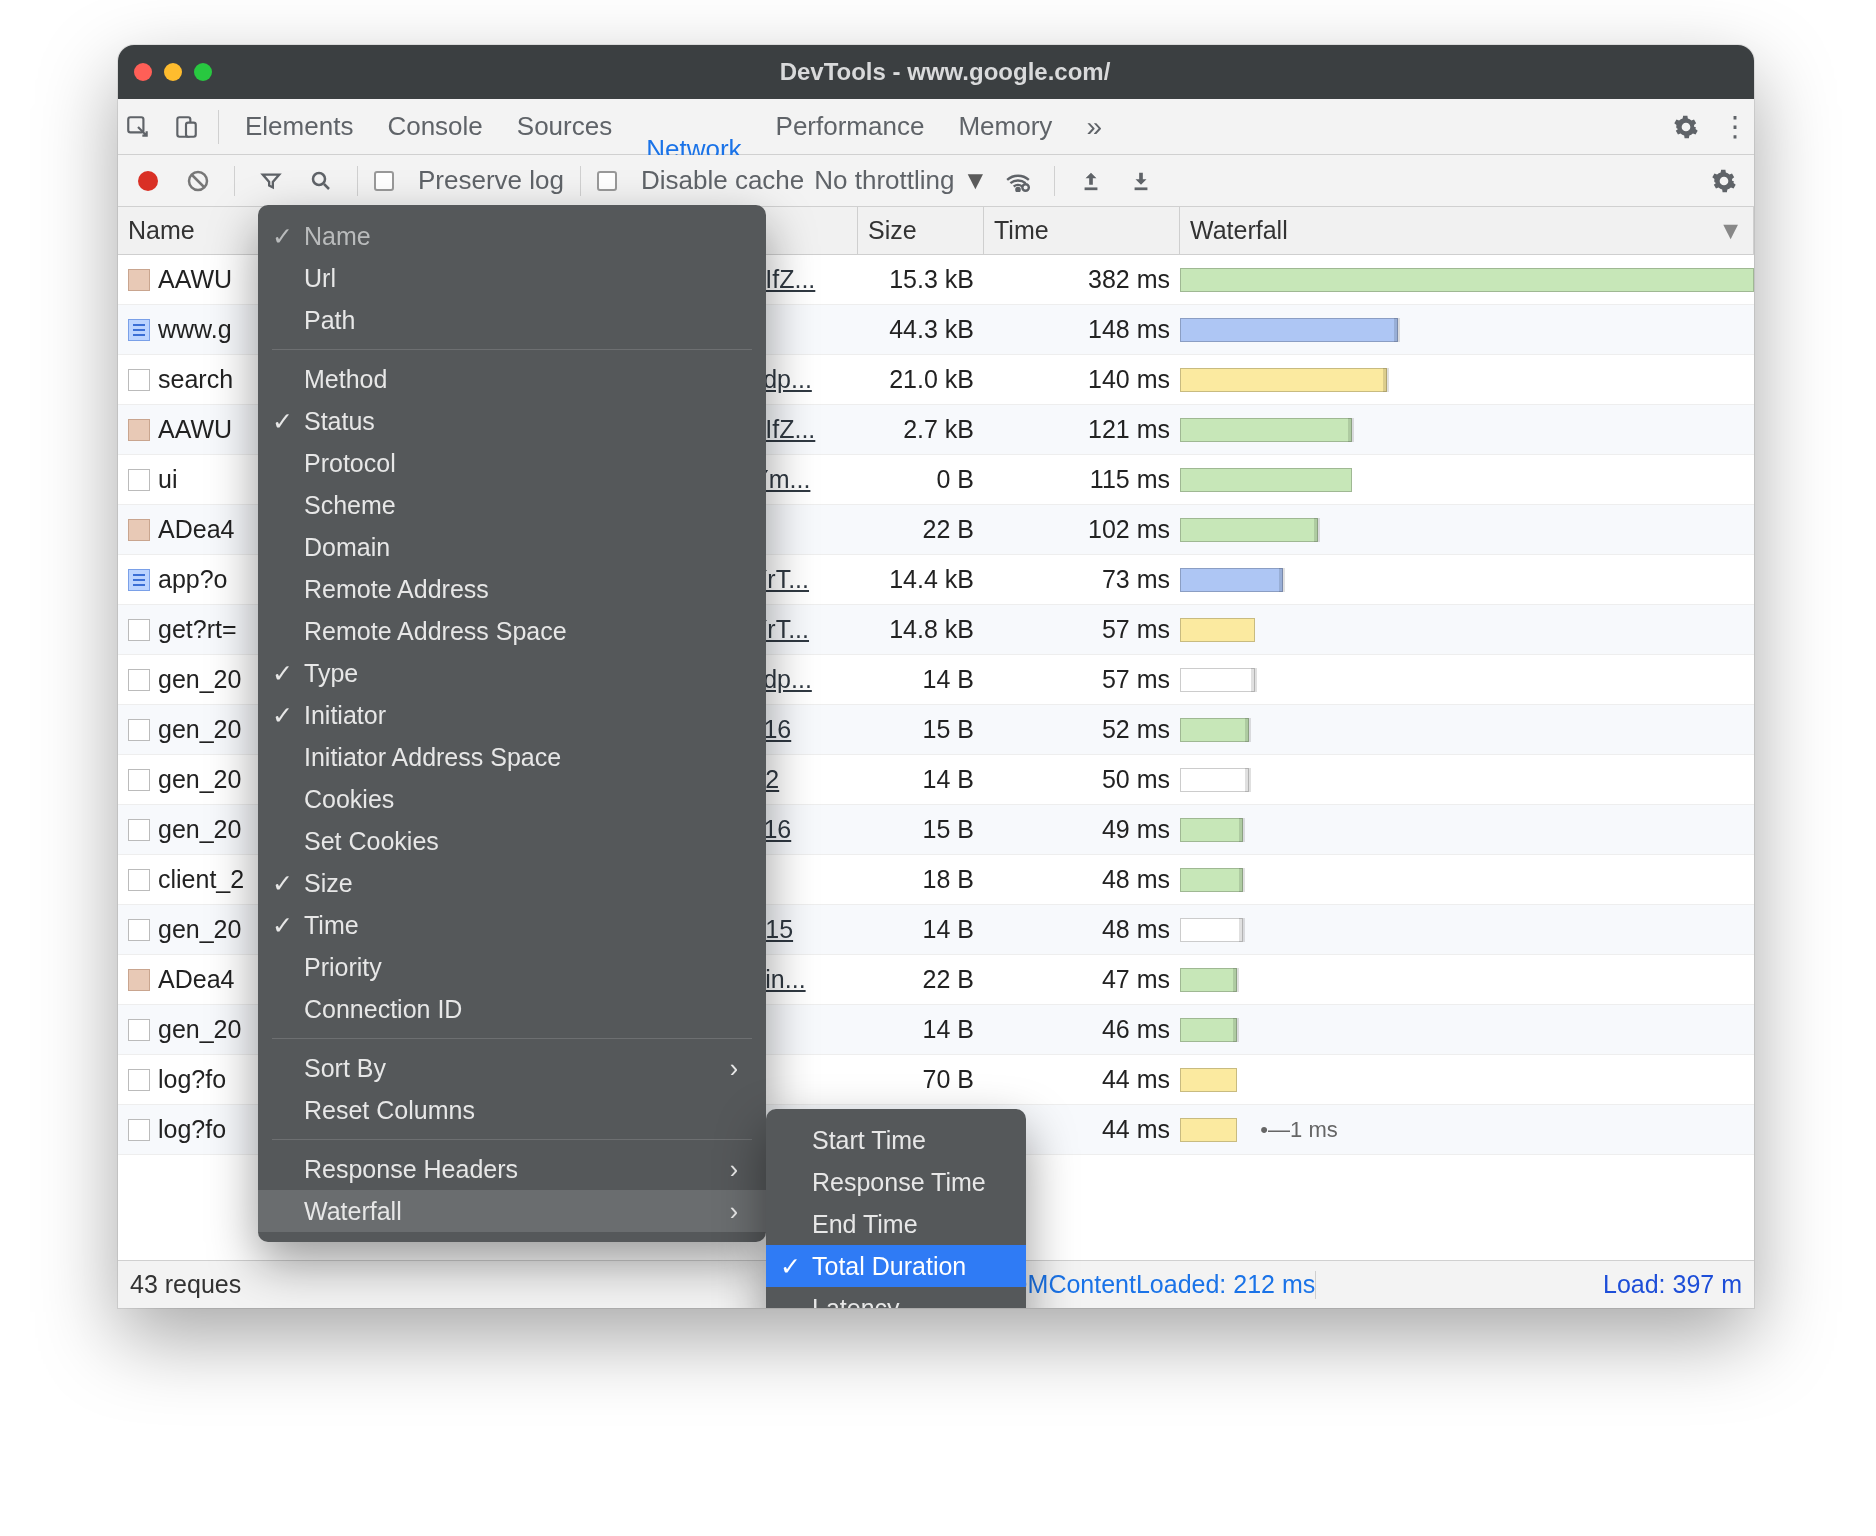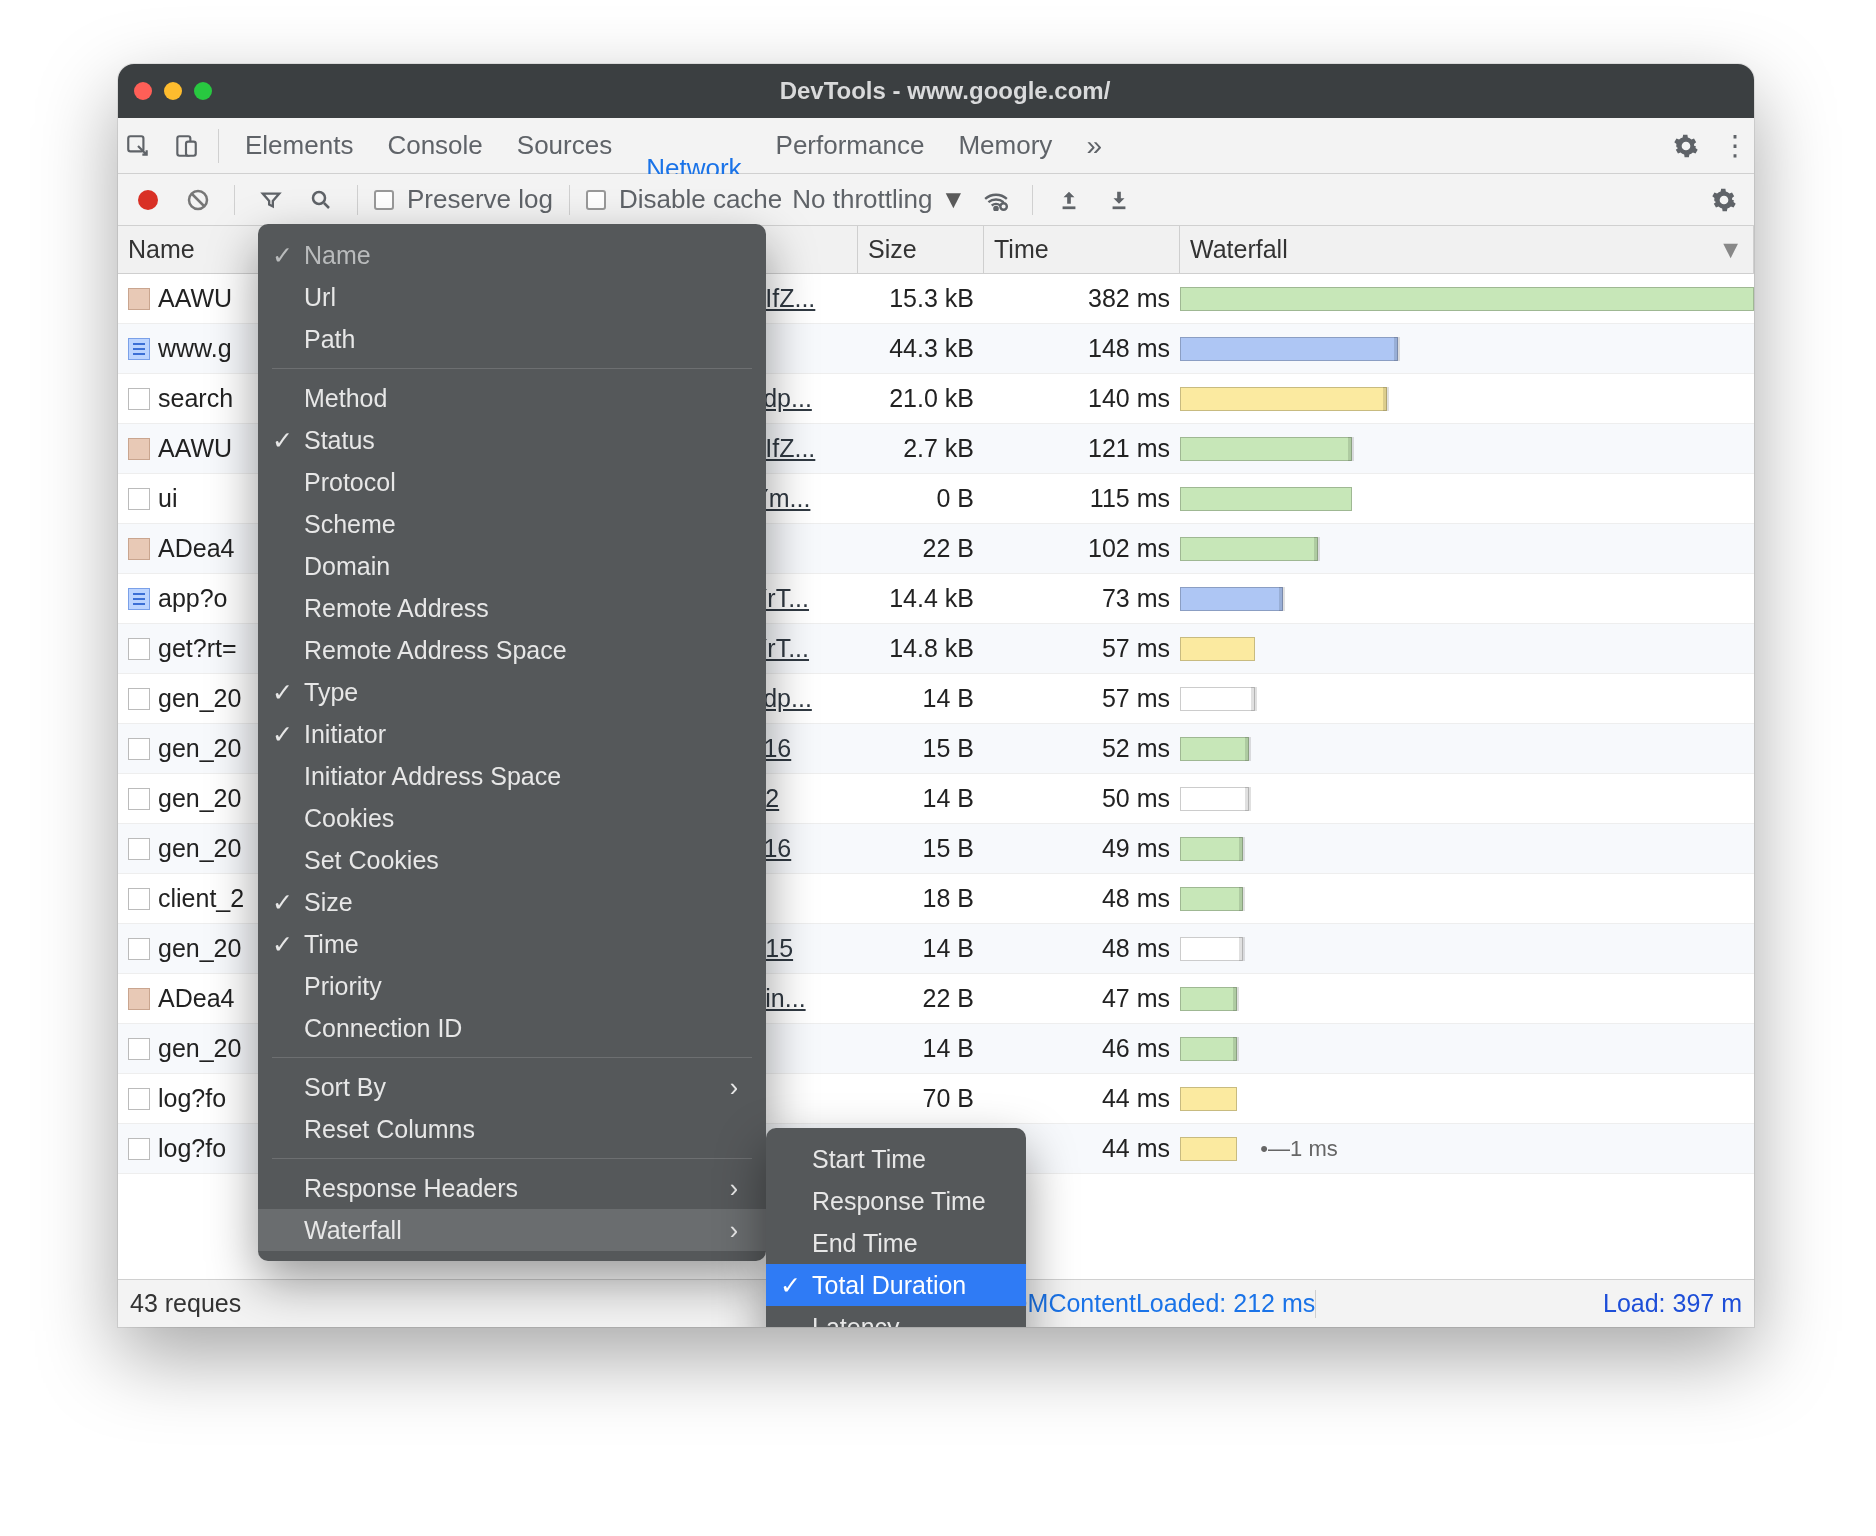--- a/index.html
+++ b/index.html
@@ -1,19 +1,19 @@
 <!DOCTYPE html>
 <html><head>
 <meta charset="utf-8">
 <style>
   * { box-sizing: border-box; margin: 0; padding: 0; font-family: -apple-system, "Helvetica Neue", Arial, sans-serif; }
   body { background: #fff; width: 1876px; height: 1536px; position: relative; }
   .window {
     position: absolute;
-    left: 118px; top: 64px;
+    left: 118px; top: 45px;
     width: 1636px; height: 1263px;
     background: #fff;
     border-radius: 16px 16px 0 0;
     box-shadow: 0 30px 80px rgba(0,0,0,0.35), 0 0 0 1px rgba(0,0,0,0.08);
     overflow: hidden;
     display: flex; flex-direction: column;
     font-size: 26px;
   }
   .titlebar {
     height: 54px;
@@ -39,21 +39,21 @@
   .tab.active { color:#1a73e8; border-bottom: 3px solid #1a73e8; font-weight:500;margin-top:24px; }
   .spacer { flex:1; }
 
   .toolbar {
     display:flex; align-items:center; height:52px;
     border-bottom:1px solid #d0d0d0; padding:0 10px; gap:10px;
     background:#f3f3f3; flex-shrink:0; color:#5f6368;
   }
   .toolbar .sep { width:1px; height:30px; background:#d0d0d0; margin:0 6px; }
   .dot-rec { width:20px; height:20px; border-radius:50%; background:#d93025; }
-  .chk { display:flex; align-items:center; gap:13px; }
+  .chk { display:flex; align-items:center; gap:24px; }
   .chk .box { width:20px; height:20px; border:2px solid #999; border-radius:3px; background:#fff; }
 
   .headers {
     display:flex; height:48px; border-bottom:1px solid #cfcfcf;
     background:#f1f1f1; flex-shrink:0; font-size:25px; color:#333;
   }
   .headers > div { display:flex; align-items:center; padding:0 10px; border-right:1px solid #cfcfcf; }
   .col-name { width:300px; }
   .col-stat-gap { width:240px; } 
   .col-init { width:200px; }

